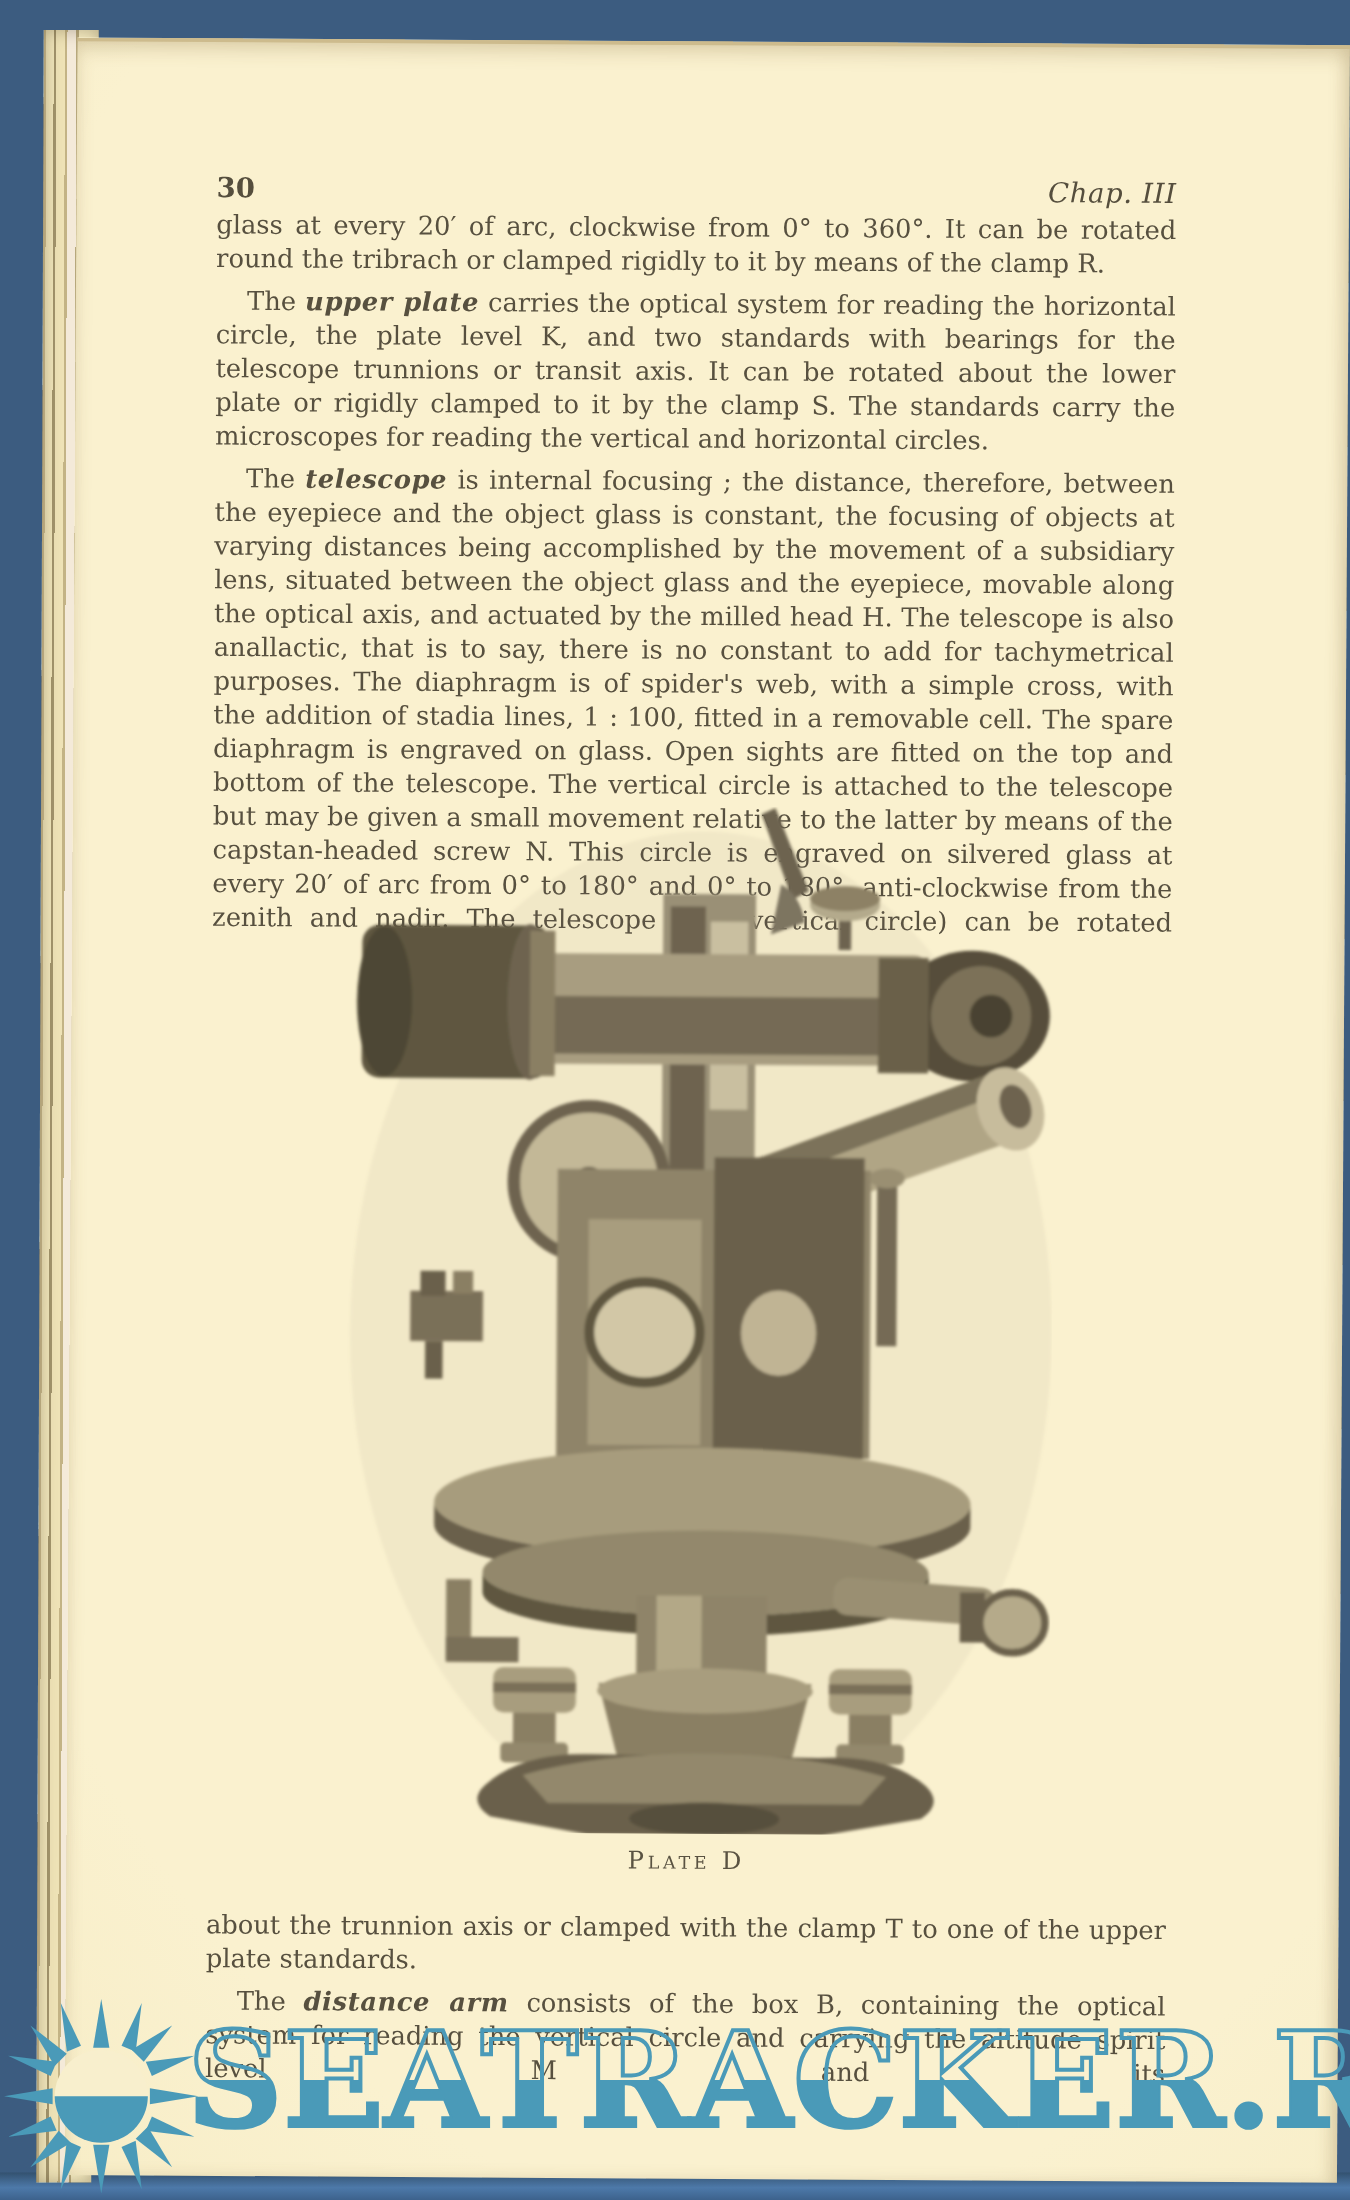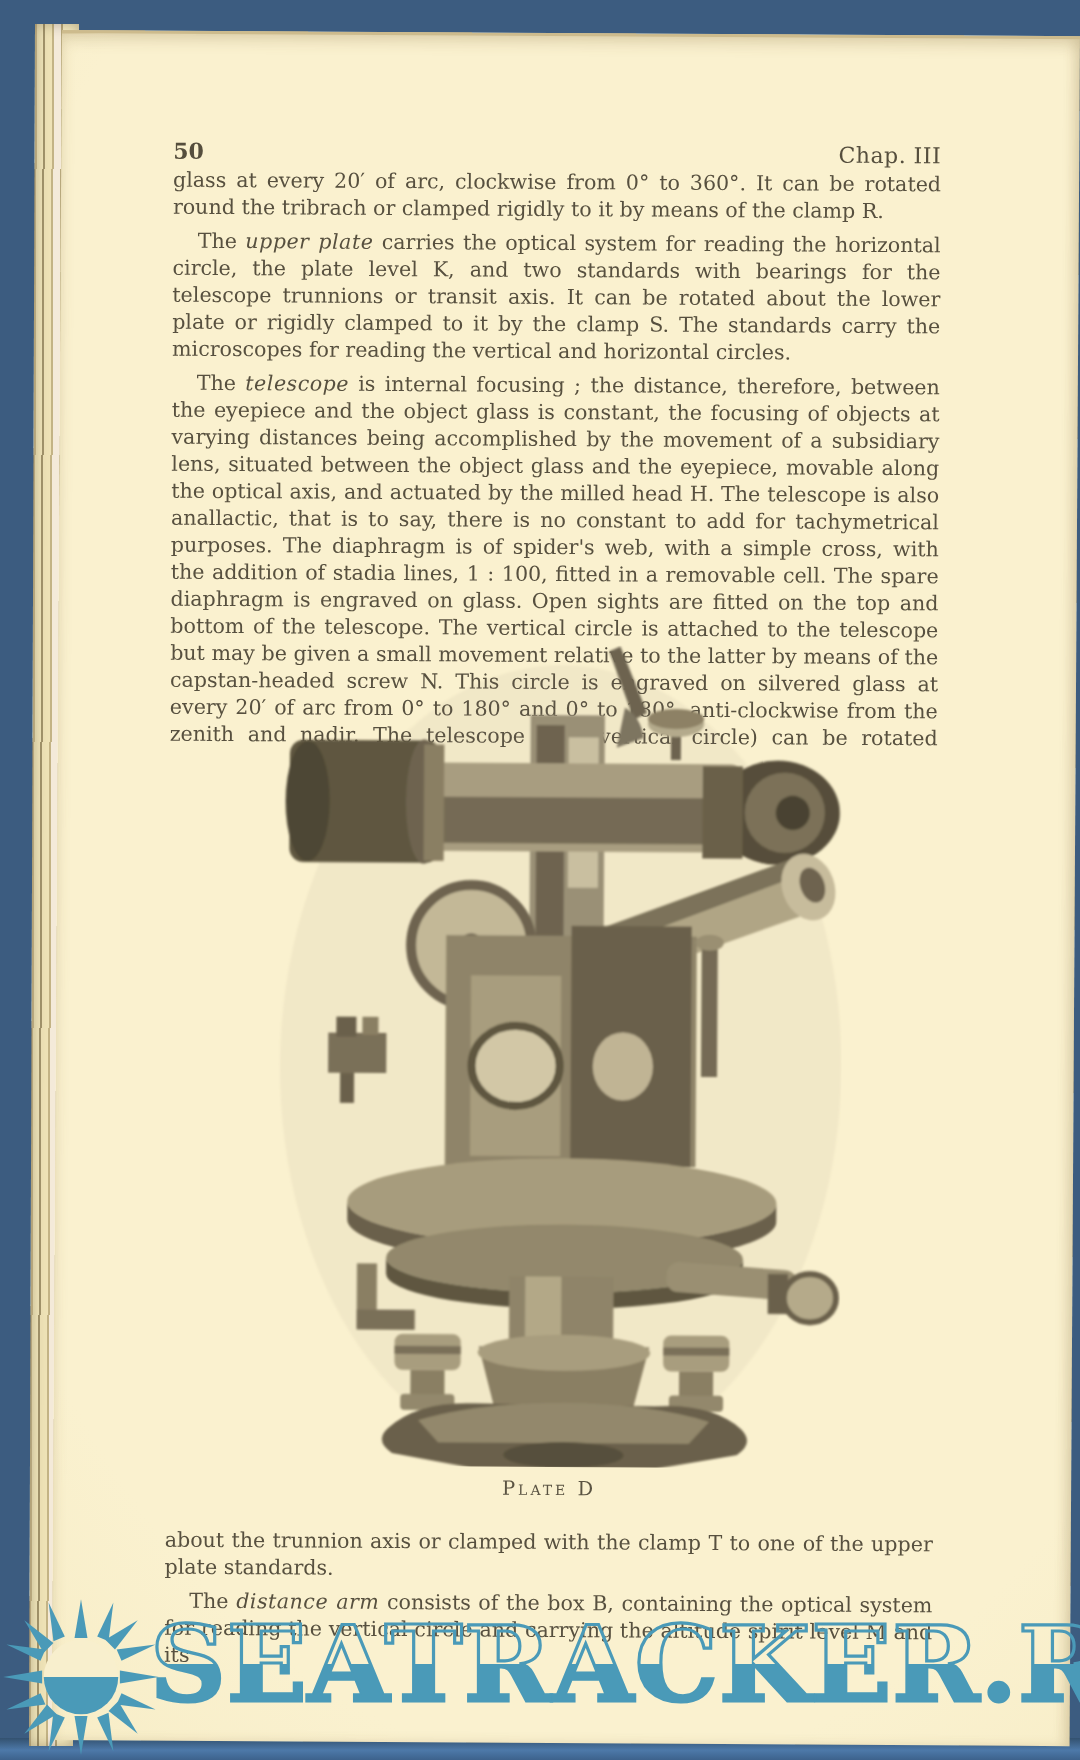--- a/index.html
+++ b/index.html
@@ -41,32 +41,32 @@
     border-top:2px solid #c9b popup88b;
     box-shadow:inset 0 3px 0 #cdbb8d, inset 0 10px 14px rgba(120,95,45,.18),
                inset -6px 0 12px rgba(120,95,45,.15);
   }
   .page-head{
     position:absolute;top:86px;left:112px;width:768px;
     display:flex;justify-content:space-between;align-items:baseline;
     color:#54073f;color:#554e3d;font-size:22px;
   }
   .pgnum{font-weight:bold;}
-  .chap{letter-spacing:.5px;margin-top:22px;}
+  .chap{font-style:italic;letter-spacing:.5px;margin-top:22px;}
   .text-block{
     position:absolute;left:112px;width:768px;
     color:#57503f;font-size:20.6px;line-height:27px;
     text-align:justify;
   }
   .tb1{top:136px;}
   .tb2{top:1496px;}
   .text-block p{margin:0 0 7px 0;}
   .indent{text-indent:25px;}
   .cont-last{text-align-last:justify;}
-  .term{font-style:italic;font-weight:normal;letter-spacing:.5px;}
+  .term{font-style:italic;font-weight:bold;letter-spacing:.5px;}
   
   .figure{position:absolute;left:214px;top:612px;width:572px;height:822px;}
   .figure svg{width:100%;height:100%;}
   .caption{
     position:absolute;top:1444px;left:112px;width:768px;text-align:center;
     font-variant:small-caps;letter-spacing:3px;font-size:19.5px;color:#5a5342;
   }
   
   .watermark{position:absolute;left:0;top:1592px;width:1080px;height:168px;}
   .wm-sun{position:absolute;left:0px;top:4px;width:162px;height:162px;}
@@ -82,21 +82,21 @@
 </head>
 <body>
 
 <div class="cover"></div>
 <div class="cover-bottom"></div>
 <div class="page-edges"></div>
 
 <div class="page">
 
   <div class="page-head">
-    <span class="pgnum">50</span>
+    <span class="pgnum">30</span>
     <span class="chap">Chap. III</span>
   </div>
 
   <div class="text-block tb1">
     <p><span>glass at every 20′ of arc, clockwise from 0° to 360°.  It can be rotated round the tribrach or clamped rigidly to it by means of the clamp R.</span></p>
     <p class="indent"><span>The </span><span class="term">upper plate</span><span> carries the optical system for reading the horizontal circle, the plate level K, and two standards with bearings for the telescope trunnions or transit axis.  It can be rotated about the lower plate or rigidly clamped to it by the clamp S.  The standards carry the microscopes for reading the vertical and horizontal circles.</span></p>
     <p class="indent cont-last"><span>The </span><span class="term">telescope</span><span> is internal focusing ;  the distance, therefore, between the eyepiece and the object glass is constant, the focusing of objects at varying distances being accomplished by the movement of a subsidiary lens, situated between the object glass and the eyepiece, movable along the optical axis, and actuated by the milled head H.  The telescope is also anallactic, that is to say, there is no constant to add for tachymetrical purposes.  The diaphragm is of spider's web, with a simple cross, with the addition of stadia lines, 1 : 100, fitted in a removable cell.  The spare diaphragm is engraved on glass.  Open sights are fitted on the top and bottom of the telescope.  The vertical circle is attached to the telescope but may be given a small movement relative to the latter by means of the capstan-headed screw N.  This circle is engraved on silvered glass at every 20′ of arc from 0° to 180° and 0° to 180°, anti-clockwise from the zenith and nadir.  The telescope (and vertical circle) can be rotated</span></p>
   </div>
 
   <div class="figure">

